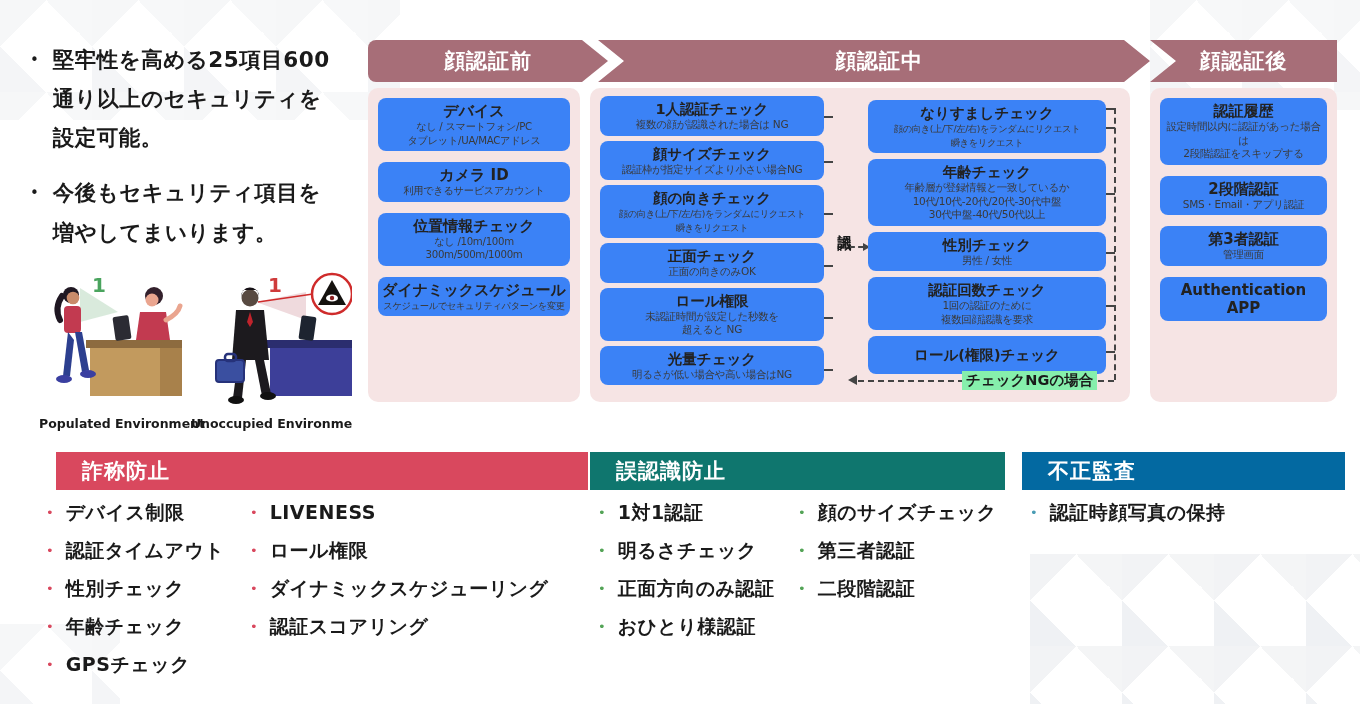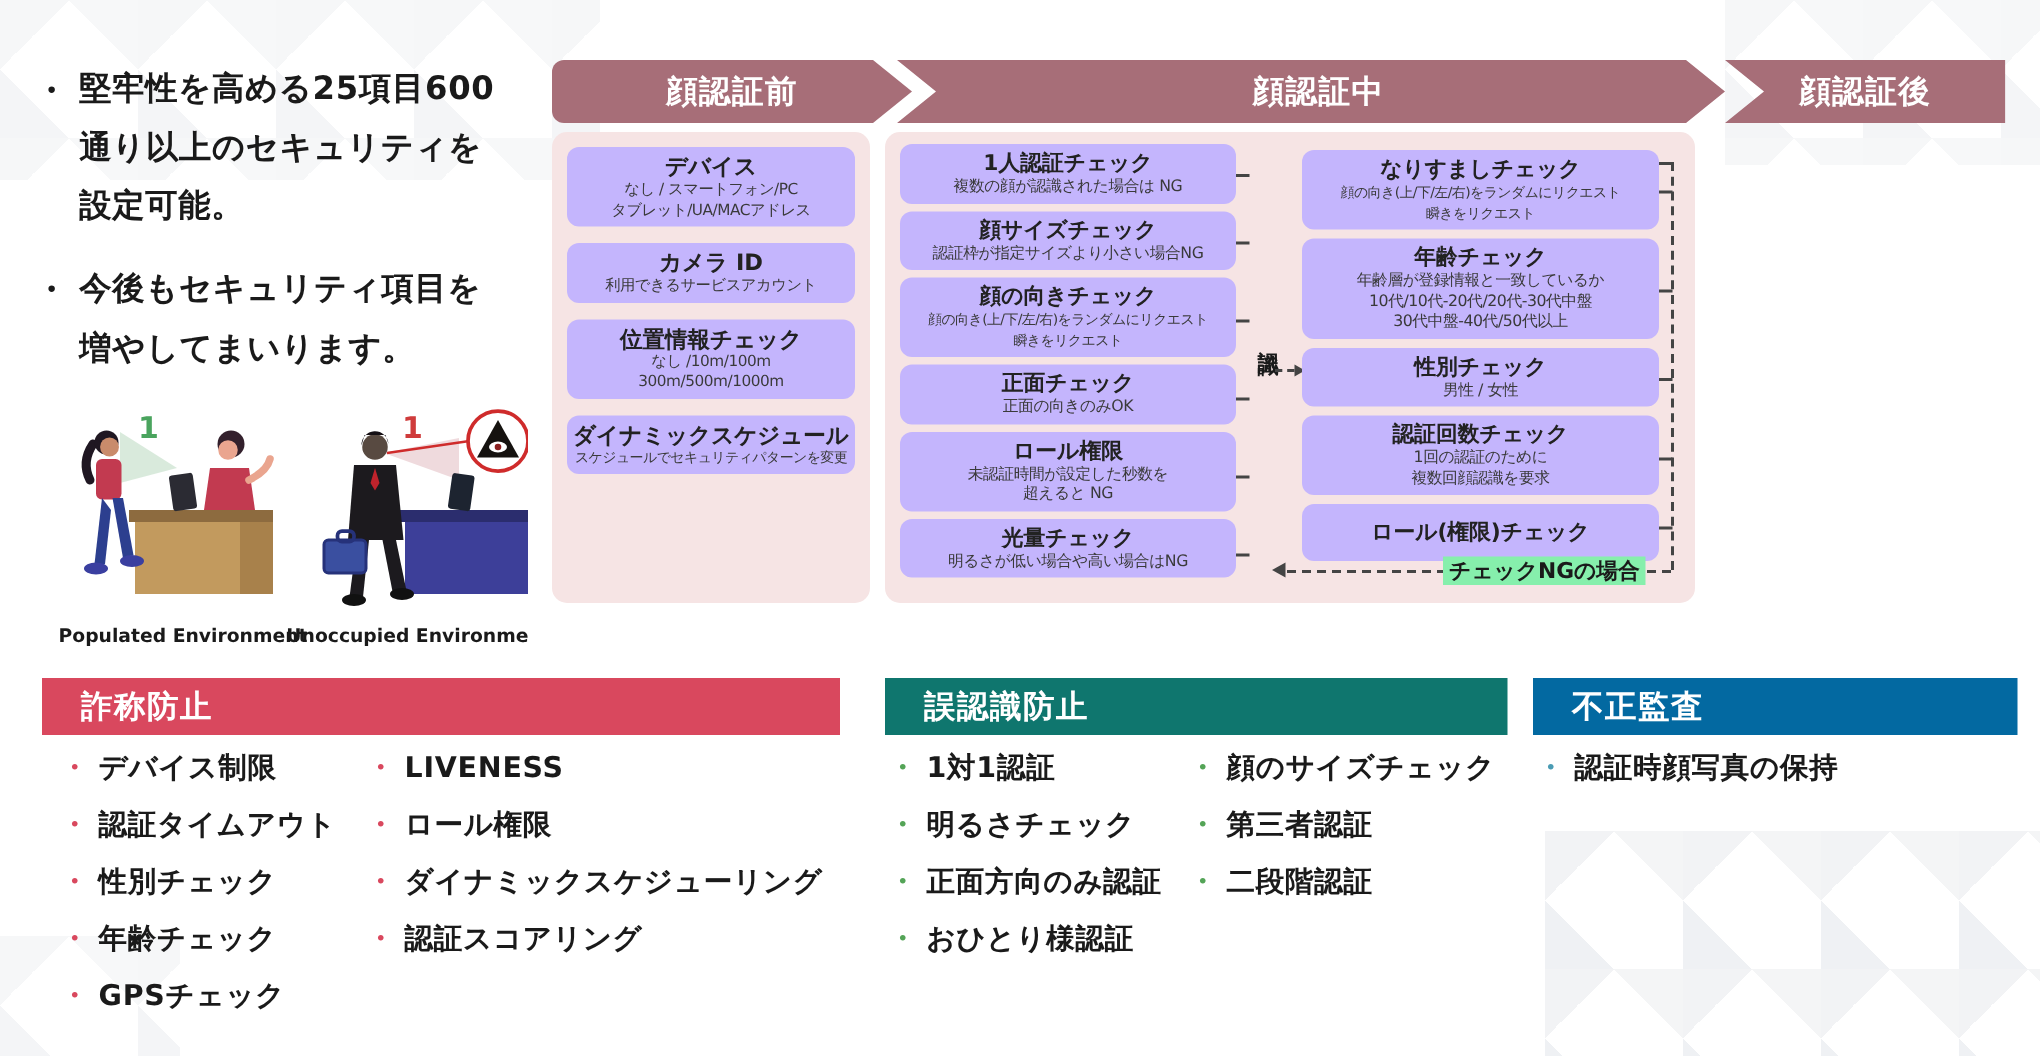--- a/index.html
+++ b/index.html
@@ -34,21 +34,21 @@
   .hdr3{left:1150px;width:187px;clip-path:polygon(0 0,100% 0,100% 100%,0 100%,26px 50%);}
   .hdr2 span{margin-left:10px;}
 
   
   .panel{position:absolute;top:88px;height:314px;background:#f6e4e4;border-radius:10px;}
   .panel1{left:368px;width:212px;}
   .panel2{left:590px;width:540px;}
   .panel3{left:1150px;width:187px;}
 
   .col{position:absolute;display:flex;flex-direction:column;}
-  .wbox{background:#c4b5fd;border-radius:8px;padding:4px 3px;text-align:center;
+  .wbox{background:#3b82f6;border-radius:8px;padding:4px 3px;text-align:center;
         display:flex;flex-direction:column;justify-content:center;}
   .wbox .t{font-weight:700;font-size:14.5px;color:#222;line-height:18px;}
   .wbox .s{font-size:10.5px;color:#3a3a3a;line-height:13.5px;white-space:pre-line;letter-spacing:-.3px;}
   .panel1 .col,.panel3 .col{left:10px;right:10px;top:10px;gap:11px;}
   .panel1 .t,.panel3 .t{font-size:15px;}
   .panel1 .s{font-size:10.2px;}
   .colL{left:10px;width:224px;top:8px;gap:5px;}
   .colR{left:278px;width:238px;top:12px;gap:6px;}
   .colL .wbox,.colR .wbox{min-height:30px;}
   .s.tight{font-size:9.3px;letter-spacing:-.4px;}
@@ -270,22 +270,42 @@
     <i class="stub" style="left:516px;top:105px"></i>
     <i class="stub" style="left:516px;top:164px"></i>
     <i class="stub" style="left:516px;top:217px"></i>
     <i class="stub" style="left:516px;top:263px"></i>
     <i class="vline"></i>
     <i class="ngline"></i>
     <i class="ng-head"></i>
     <span class="ng-label">チェックNGの場合</span>
   </div>
 
-
-  <div class="cat-hdr cat1" style="left:28px;width:532px;font-family:Liberation Serif, serif;">
+  <div class="panel panel3">
+    <div class="col">
+      <div class="wbox">
+        <div class="t">認証履歴</div>
+        <div class="s">設定時間以内に認証があった場合は
+2段階認証をスキップする</div>
+      </div>
+      <div class="wbox">
+        <div class="t">2段階認証</div>
+        <div class="s">SMS・Email・アプリ認証</div>
+      </div>
+      <div class="wbox">
+        <div class="t">第3者認証</div>
+        <div class="s">管理画面</div>
+      </div>
+      <div class="wbox">
+        <div class="t">Authentication APP</div>
+      </div>
+    </div>
+  </div>
+
+  <div class="cat-hdr cat1" style="left:56px;width:532px;font-family:Liberation Serif, serif;">
     <span>詐称防止</span>
   </div>
   <div class="cat-list" style="left:46px;width:200px;">
     <div class="li">
         <span class="d d1">•</span>
         <span>デバイス制限</span>
       </div>
     <div class="li">
         <span class="d d1">•</span>
         <span>認証タイムアウト</span>

